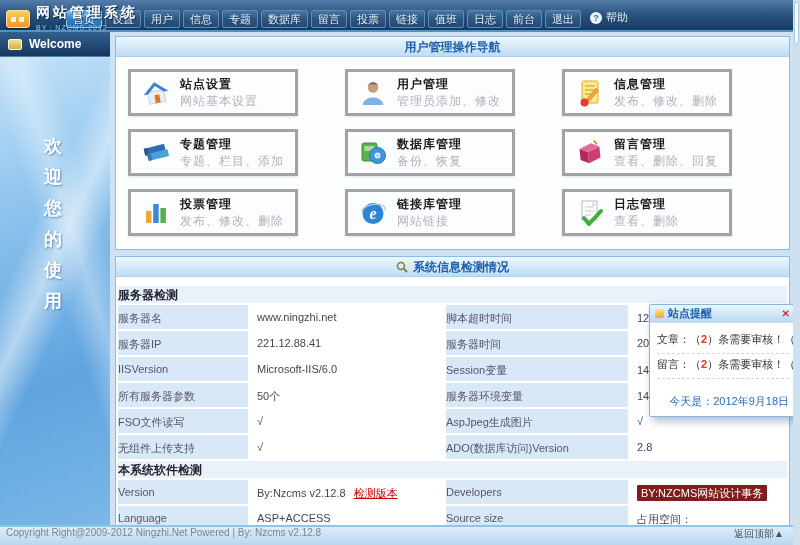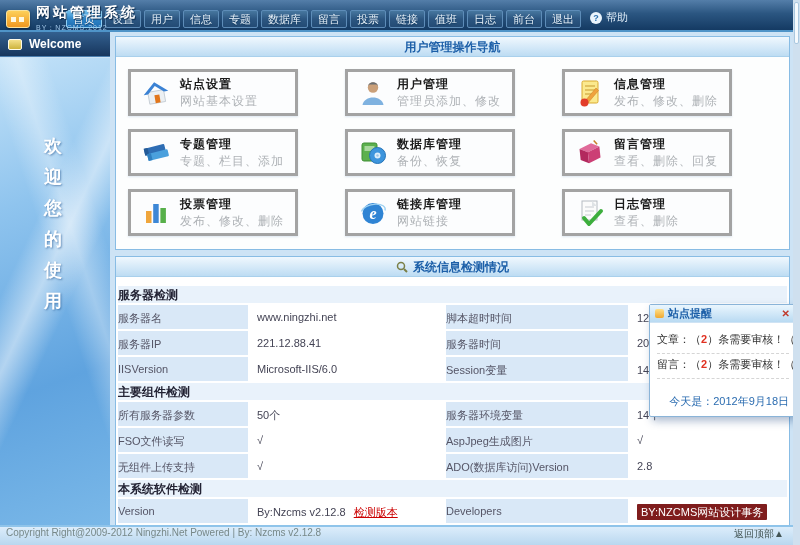--- a/index.html
+++ b/index.html
@@ -310,21 +310,20 @@
         <div class="tk">服务器时间</div>
         <div class="tv">2012-9-18 10:19:25</div>
       </div>
       <div class="trow">
         <div class="tk">IISVersion</div>
         <div class="tv">Microsoft-IIS/6.0</div>
         <div class="tk">Session变量</div>
         <div class="tv">14个</div>
       </div>
 
-      <div class="tsec">主要组件检测</div>
       <div class="trow">
         <div class="tk">所有服务器参数</div>
         <div class="tv">50个</div>
         <div class="tk">服务器环境变量</div>
         <div class="tv">14个</div>
       </div>
       <div class="trow">
         <div class="tk">FSO文件读写</div>
         <div class="tv">√</div>
         <div class="tk">AspJpeg生成图片</div>

